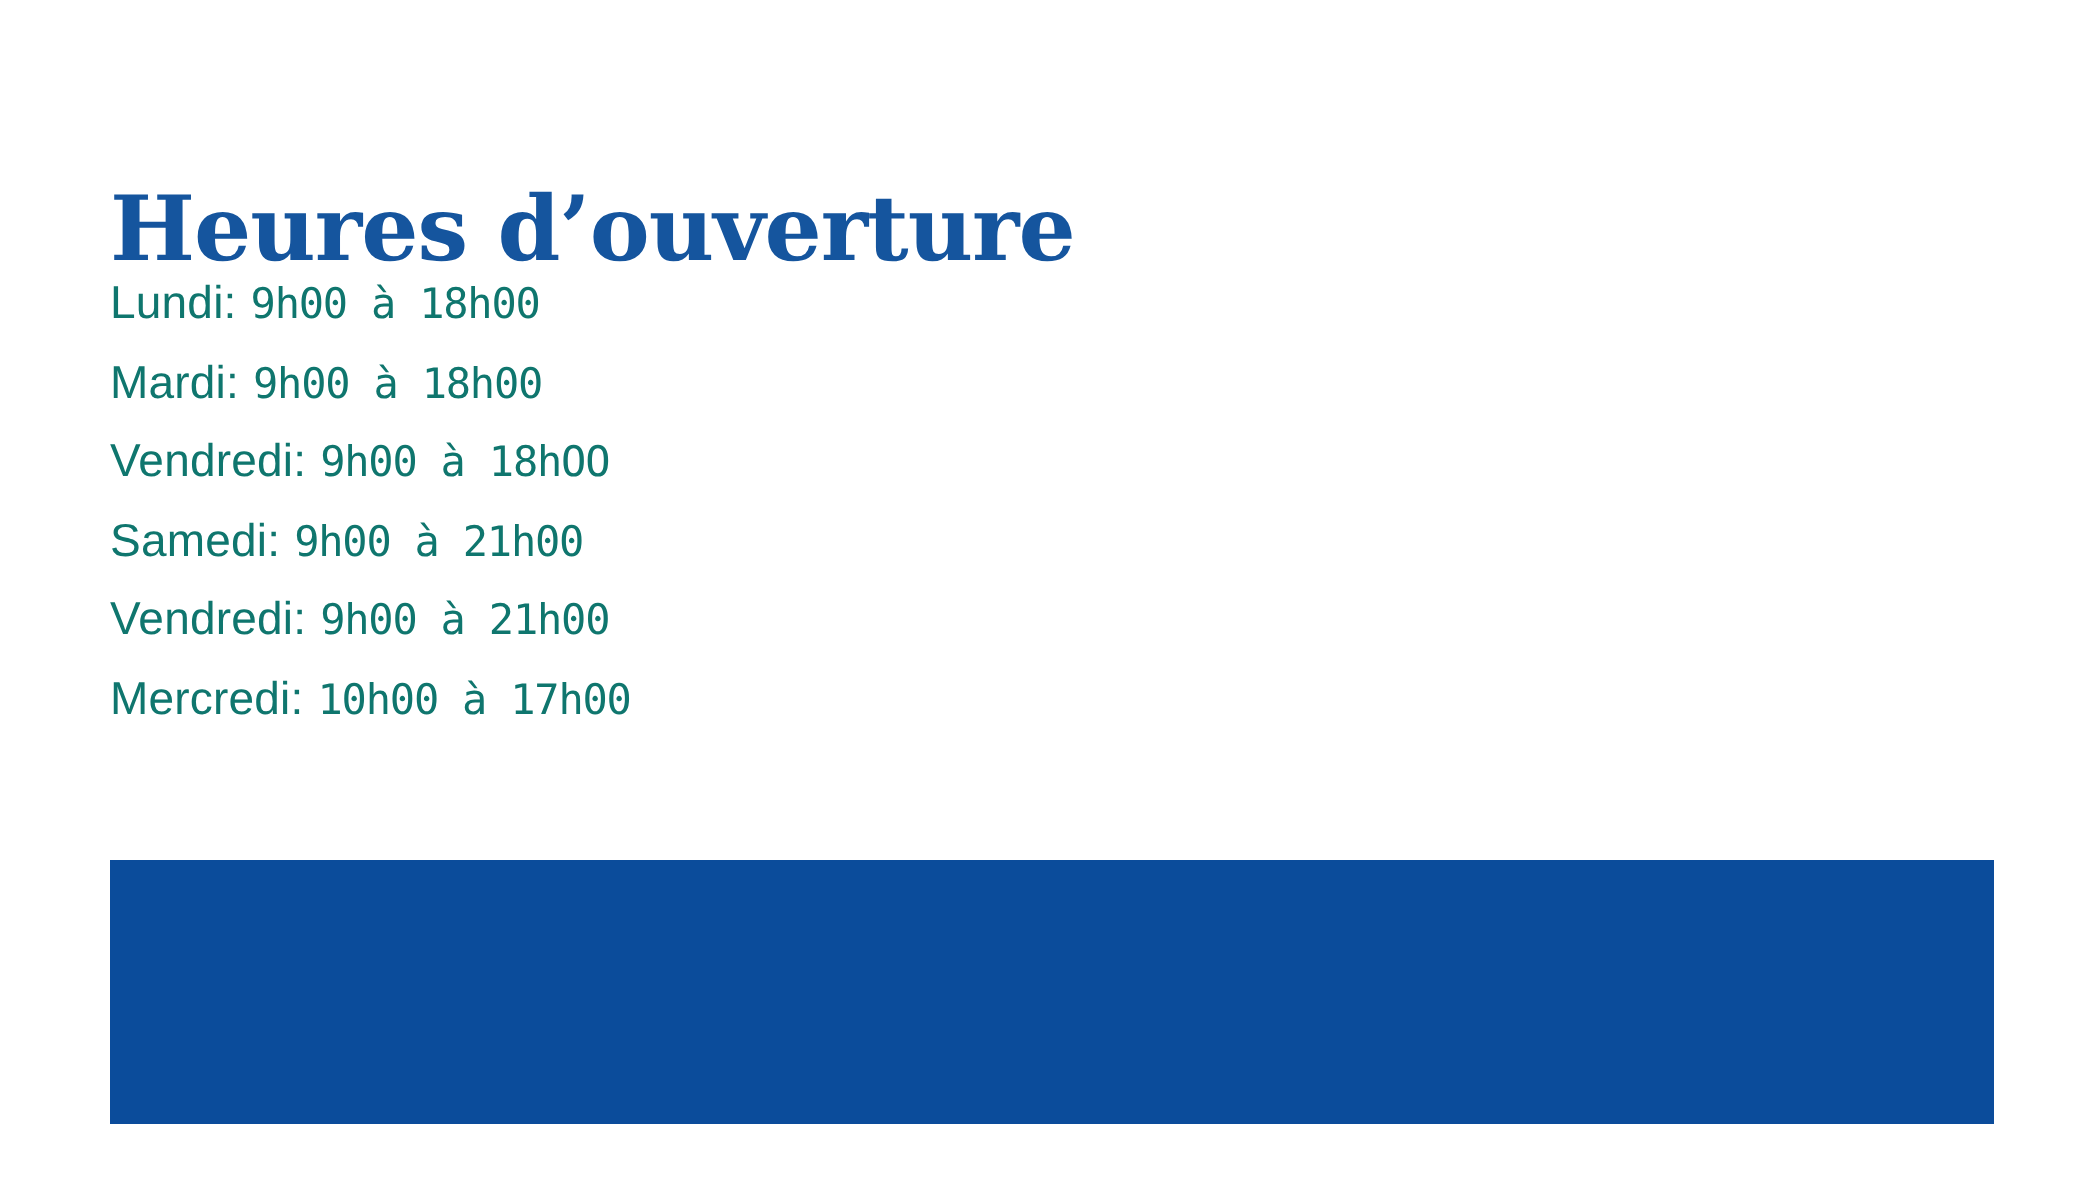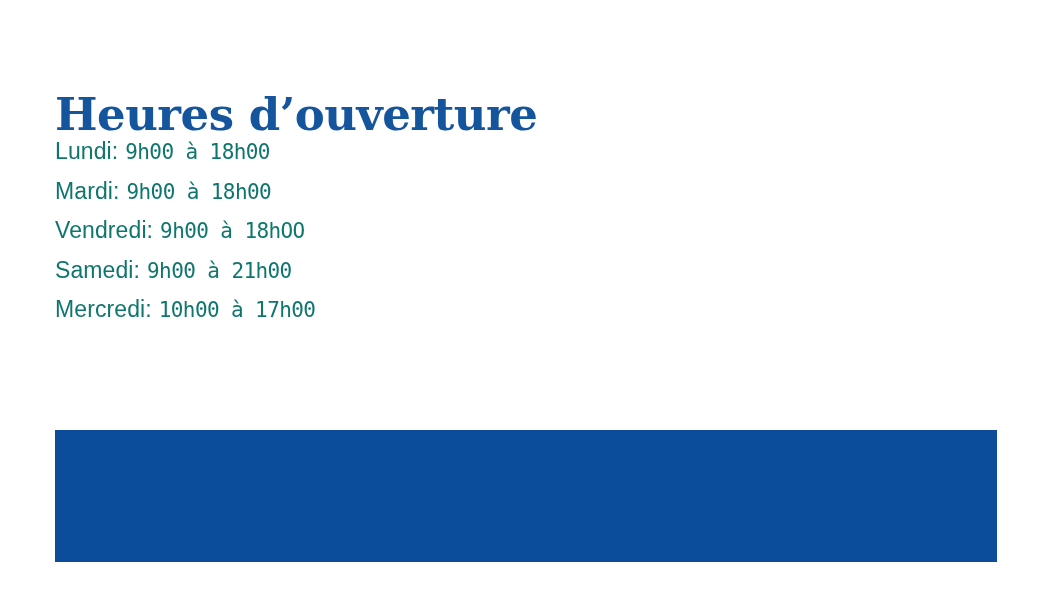--- a/index.html
+++ b/index.html
@@ -92,20 +92,23 @@
     </div>
 
     <div class="hours-row">
       <span class="day-label">Vendredi:</span><span class="time-value">9h00  à  18hOO</span>
     </div>
 
     <div class="hours-row">
       <span class="day-label">Samedi:</span><span class="time-value">9h00  à  21h00</span>
     </div>
 
+    <div class="hours-row">
+      <span class="day-label">Vendredi:</span><span class="time-value">9h00  à  21h00</span>
+    </div>
 
 
     <div class="hours-row">
       <span class="day-label">Mercredi:</span><span class="time-value">10h00  à  17h00</span>
     </div>
 
   </div>
 
   <div class="banner"></div>
 

